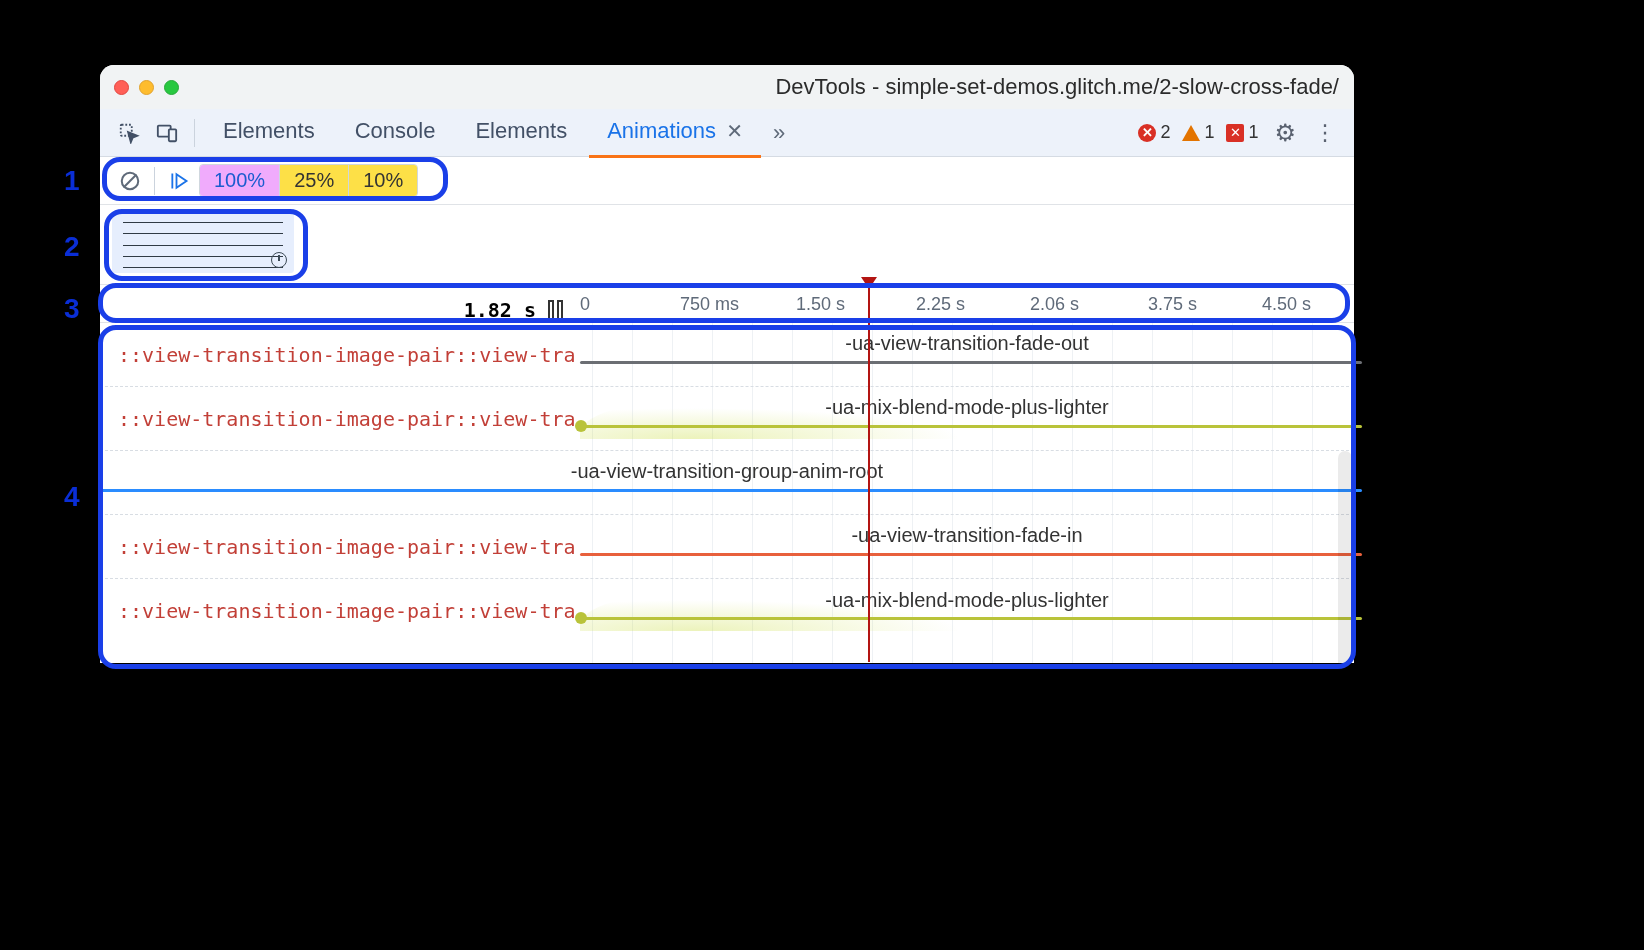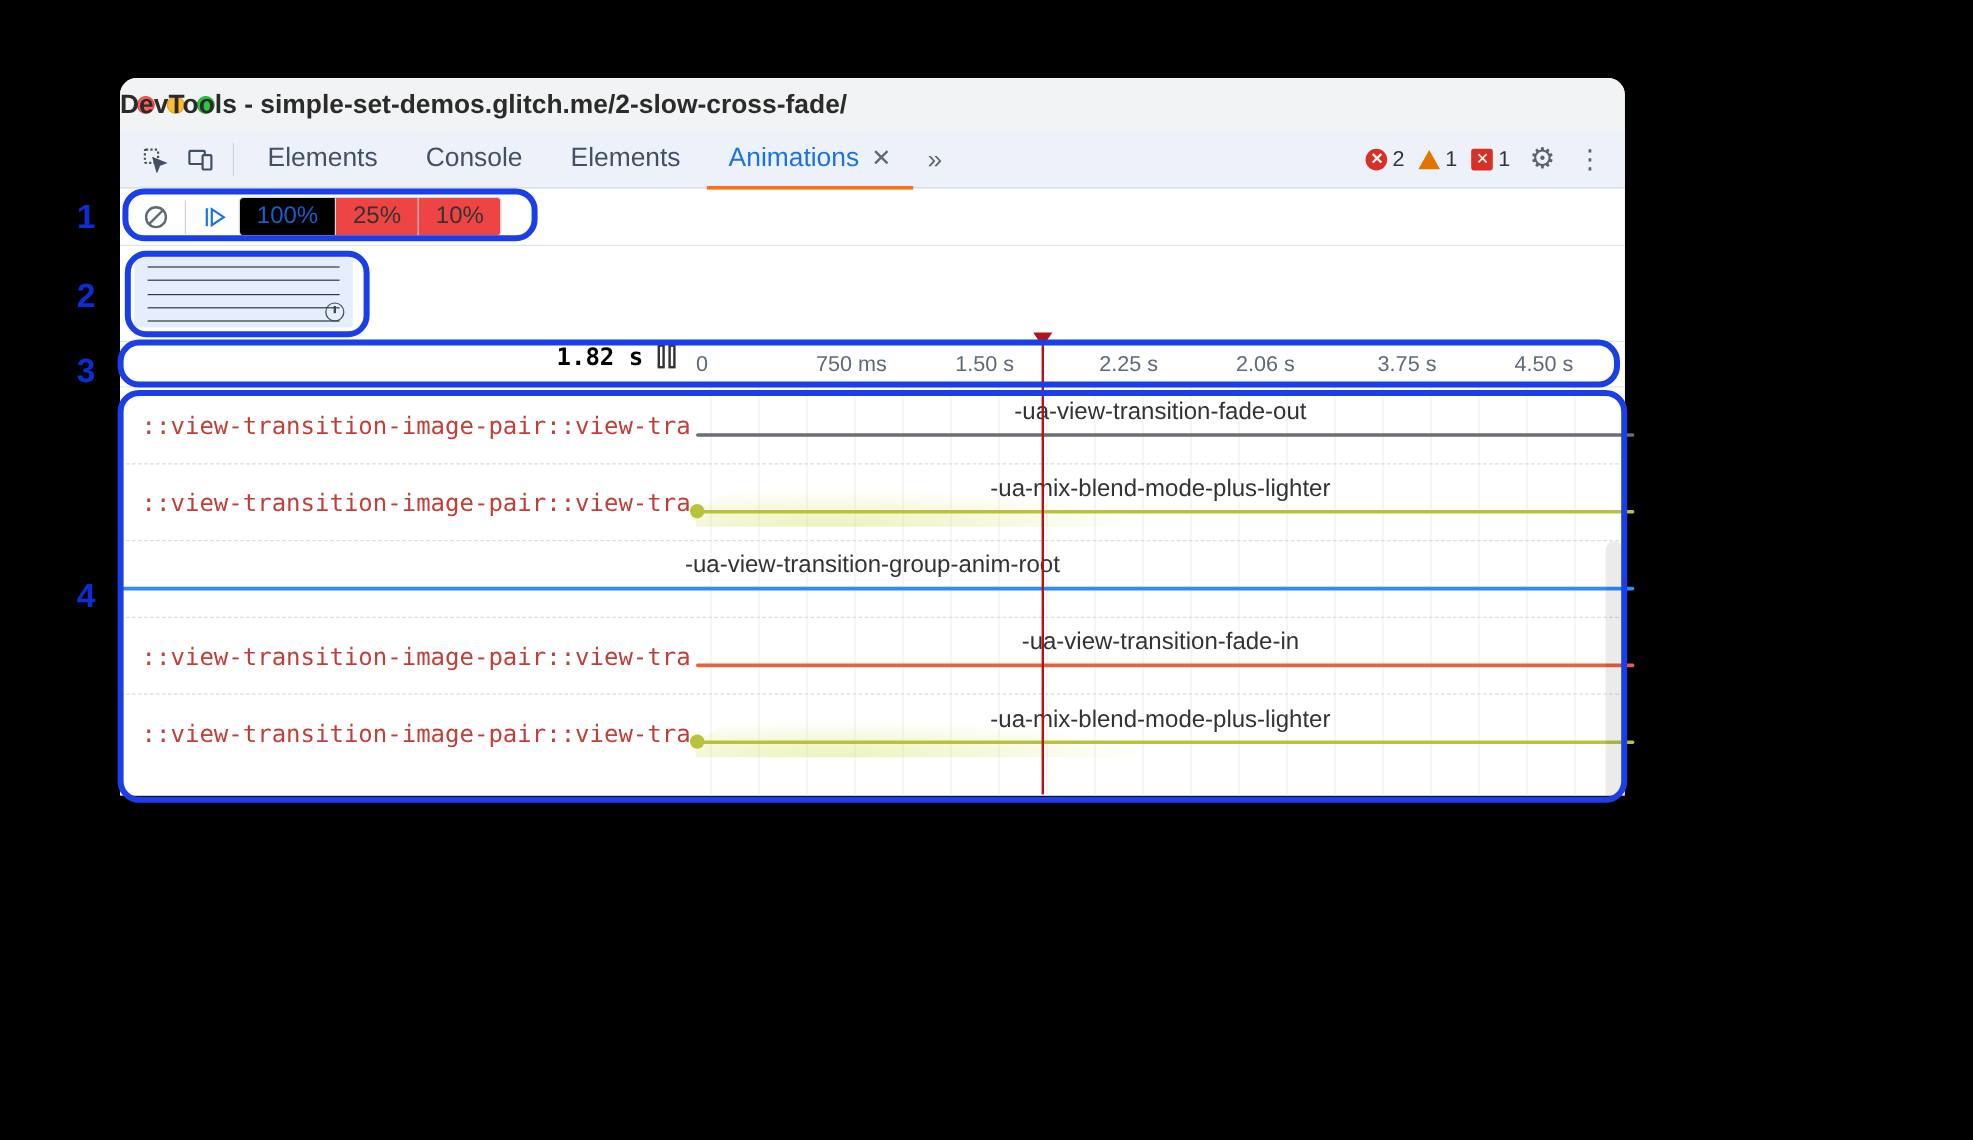--- a/index.html
+++ b/index.html
@@ -32,22 +32,22 @@
     position: relative;
   }
   .traffic-lights { display: flex; gap: 10px; }
   .traffic-light { width: 15px; height: 15px; border-radius: 50%; }
   .tl-red { background: #ff5f57; border: 1px solid #e24640;}
   .tl-yellow { background: #febc2e; border: 1px solid #e1a22e;}
   .tl-green { background: #28c840; border: 1px solid #28a93a;}
   .title-text {
     position: absolute;
     left: 0; right:15px;
-    text-align: left;
-    font-weight: 700;
+    text-align: right;
+    font-weight: 400;
     font-size: 22px;
     color: #2b2b2b;
     pointer-events: none;
   }
   .tabstrip {
     height: 48px;
     background: #edf2fa;
     border-bottom: 1px solid #d5dbe3;
     display: flex;
     align-items: center;
@@ -115,24 +115,24 @@
     border-radius: 4px;
     overflow: hidden;
     margin-left: 2px;
   }
   .speed-btn {
     padding: 4px 14px;
     font-size: 20px;
     color: #333;
     cursor:pointer;
     border-right:1px solid #d0d7de;
-    background:#ef4444;
+    background:#fde047;
   }
   .speed-btn:last-child { border-right:none; }
-  .speed-btn.active { background:#000000; color:#1a5ccf; }
+  .speed-btn.active { background:#f0abfc; color:#1a5ccf; }
 
   .buffer-row {
     height: 80px;
     background:#fff;
     border-bottom:1px solid #e0e3e7;
     padding:8px 12px;
     display:flex;
   }
   .thumb {
     width: 182px;
@@ -154,22 +154,23 @@
     width:16px;height:16px;border:1.5px solid #3c4a56;border-radius:50%;
   }
   .thumb .clock::after{
     content:"";position:absolute;left:6px;top:2px;width:1.5px;height:6px;background:#3c4a56;
   }
 
   .time-ruler {
     height:38px;
     background:#fff;
     border-bottom:1px solid #e0e3e7;
-    display:flex; align-items:flex-start;
-    position:relative;
+    display:flex; align-items:flex-end;
+    position:relative;
+    text-decoration:underline;
   }
   .tr-left {
     width:480px;
     display:flex; align-items:center; justify-content:flex-end;
     padding-right: 12px;
     font-family: ui-monospace, Menlo, monospace;
     font-size:20px;
     font-weight:600;
     gap:12px;
   }

